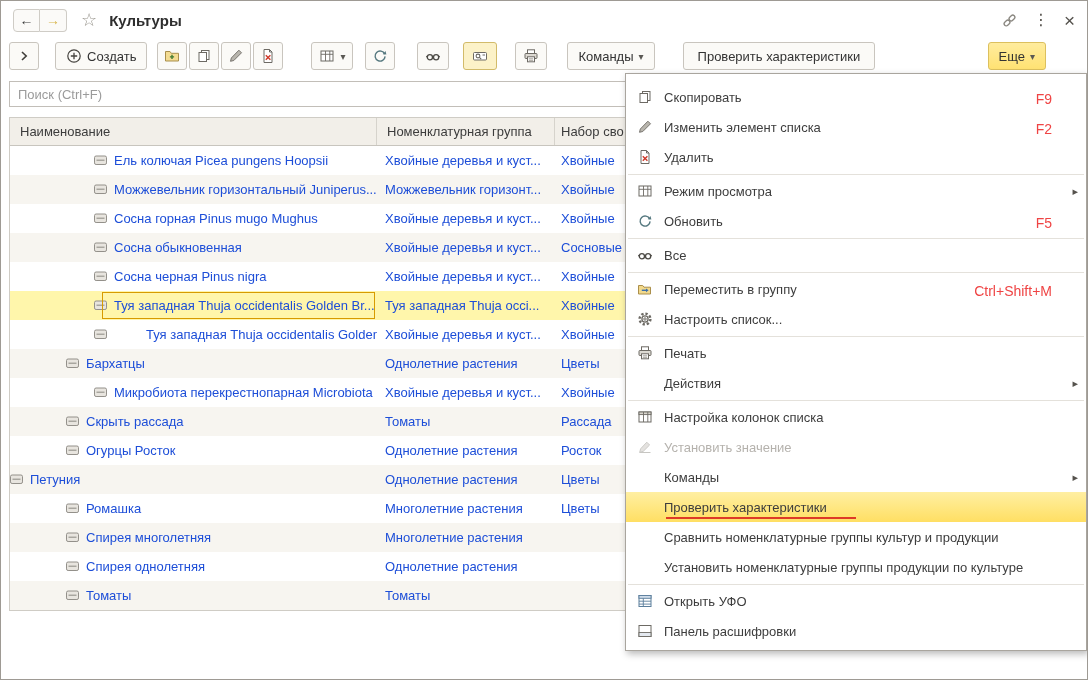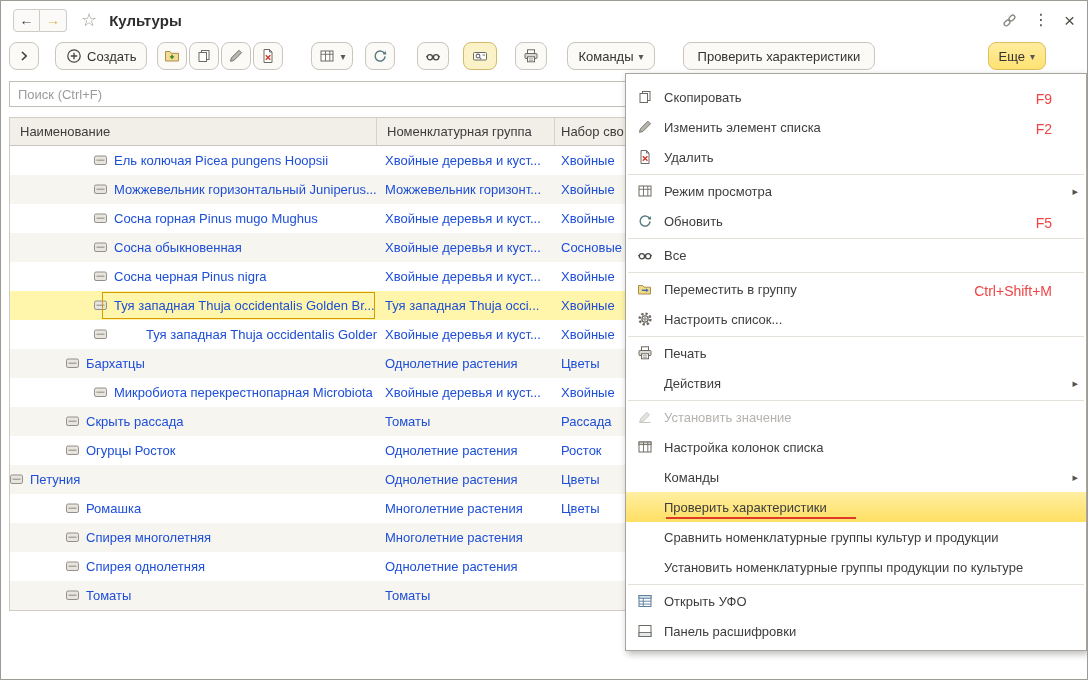--- a/index.html
+++ b/index.html
@@ -15,21 +15,21 @@
   .navbtn.fwd{border-radius:0 4px 4px 0;border-left:none;color:#d8b64e}
   .star{margin:0 12px 0 14px;color:#9a978f;font-size:18px;cursor:pointer;line-height:1}
   .title{font-size:15px;font-weight:700;color:#2e2e2e}
   .tb-right{margin-left:auto;display:flex;align-items:center;gap:15px;color:#55524d}
   .tb-right .tbi{cursor:pointer;display:flex;align-items:center;line-height:1}
   .kebab{font-size:16px}
   .closex{font-size:19px}
 
   
   .toolbar{display:flex;align-items:center;height:36px;padding:0 8px 2px 8px}
-  .btn{height:28px;border:1px solid #c9c5be;border-radius:8px;background:#fbfaf7;display:flex;align-items:center;justify-content:center;padding:0 10px;font-size:13px;color:#333;cursor:pointer;font-family:inherit;white-space:nowrap}
+  .btn{height:28px;border:1px solid #c9c5be;border-radius:3px;background:#fbfaf7;display:flex;align-items:center;justify-content:center;padding:0 10px;font-size:13px;color:#333;cursor:pointer;font-family:inherit;white-space:nowrap}
   .btn.icononly{width:30px;padding:0}
   .btn svg{display:block}
   .btn .caret{margin-left:5px;font-size:10px;color:#5a5854}
   .btn.create svg{margin-right:5px}
   .btn.pressed{background:#fcf2c8;border-color:#d2bb6a}
   .btn.more{background:linear-gradient(#ffec9e,#ffe273);border-color:#dcc05e}
 
   
   .searchbar{padding:6px 8px}
   .searchbar input{width:100%;height:26px;border:1px solid #c2beb8;padding:0 8px;font-size:13px;color:#0f766e;font-family:inherit;outline:none}
@@ -508,41 +508,41 @@
         </span>
         <span class="lbl">Печать</span>
         <span class="sub"></span>
       </div>
       <div class="mi">
         <span class="ic"></span>
         <span class="lbl">Действия</span>
         <span class="sub">▸</span>
       </div>
       <div class="msep"></div>
-      <div class="mi disabled">
-        <span class="ic">
-          <svg width="16" height="16" viewBox="0 0 16 16">
-            <path d="M2.5 13.5h11" stroke="#9b9892"></path>
-            <path d="M9.8 3.2l2.8 2.8-6.4 6.4-3.5.9.9-3.5z" fill="#cfccc6" stroke="#9b9892" stroke-width="0.9"></path>
-          </svg>
-        </span>
-        <span class="lbl">Установить значение</span>
-        <span class="sub"></span>
-      </div>
       <div class="mi">
         <span class="ic">
           <svg width="16" height="16" viewBox="0 0 16 16">
             <rect x="2" y="3" width="12" height="10" fill="#fff" stroke="#6d6a64"></rect>
             <rect x="2" y="3" width="12" height="2.6" fill="#d8d5cd" stroke="#6d6a64" stroke-width="0.9"></rect>
             <path d="M6.5 3v10M10.8 3v10" stroke="#6d6a64" stroke-width="0.9"></path>
           </svg>
         </span>
         <span class="lbl">Настройка колонок списка</span>
         <span class="sub"></span>
       </div>
+      <div class="mi disabled">
+        <span class="ic">
+          <svg width="16" height="16" viewBox="0 0 16 16">
+            <path d="M2.5 13.5h11" stroke="#9b9892"></path>
+            <path d="M9.8 3.2l2.8 2.8-6.4 6.4-3.5.9.9-3.5z" fill="#cfccc6" stroke="#9b9892" stroke-width="0.9"></path>
+          </svg>
+        </span>
+        <span class="lbl">Установить значение</span>
+        <span class="sub"></span>
+      </div>
       <div class="mi">
         <span class="ic"></span>
         <span class="lbl">Команды</span>
         <span class="sub">▸</span>
       </div>
       <div class="mi hl">
         <span class="ic"></span>
         <span class="lbl">Проверить характеристики</span>
         <span class="sub"></span>
         <div class="redline"></div>

